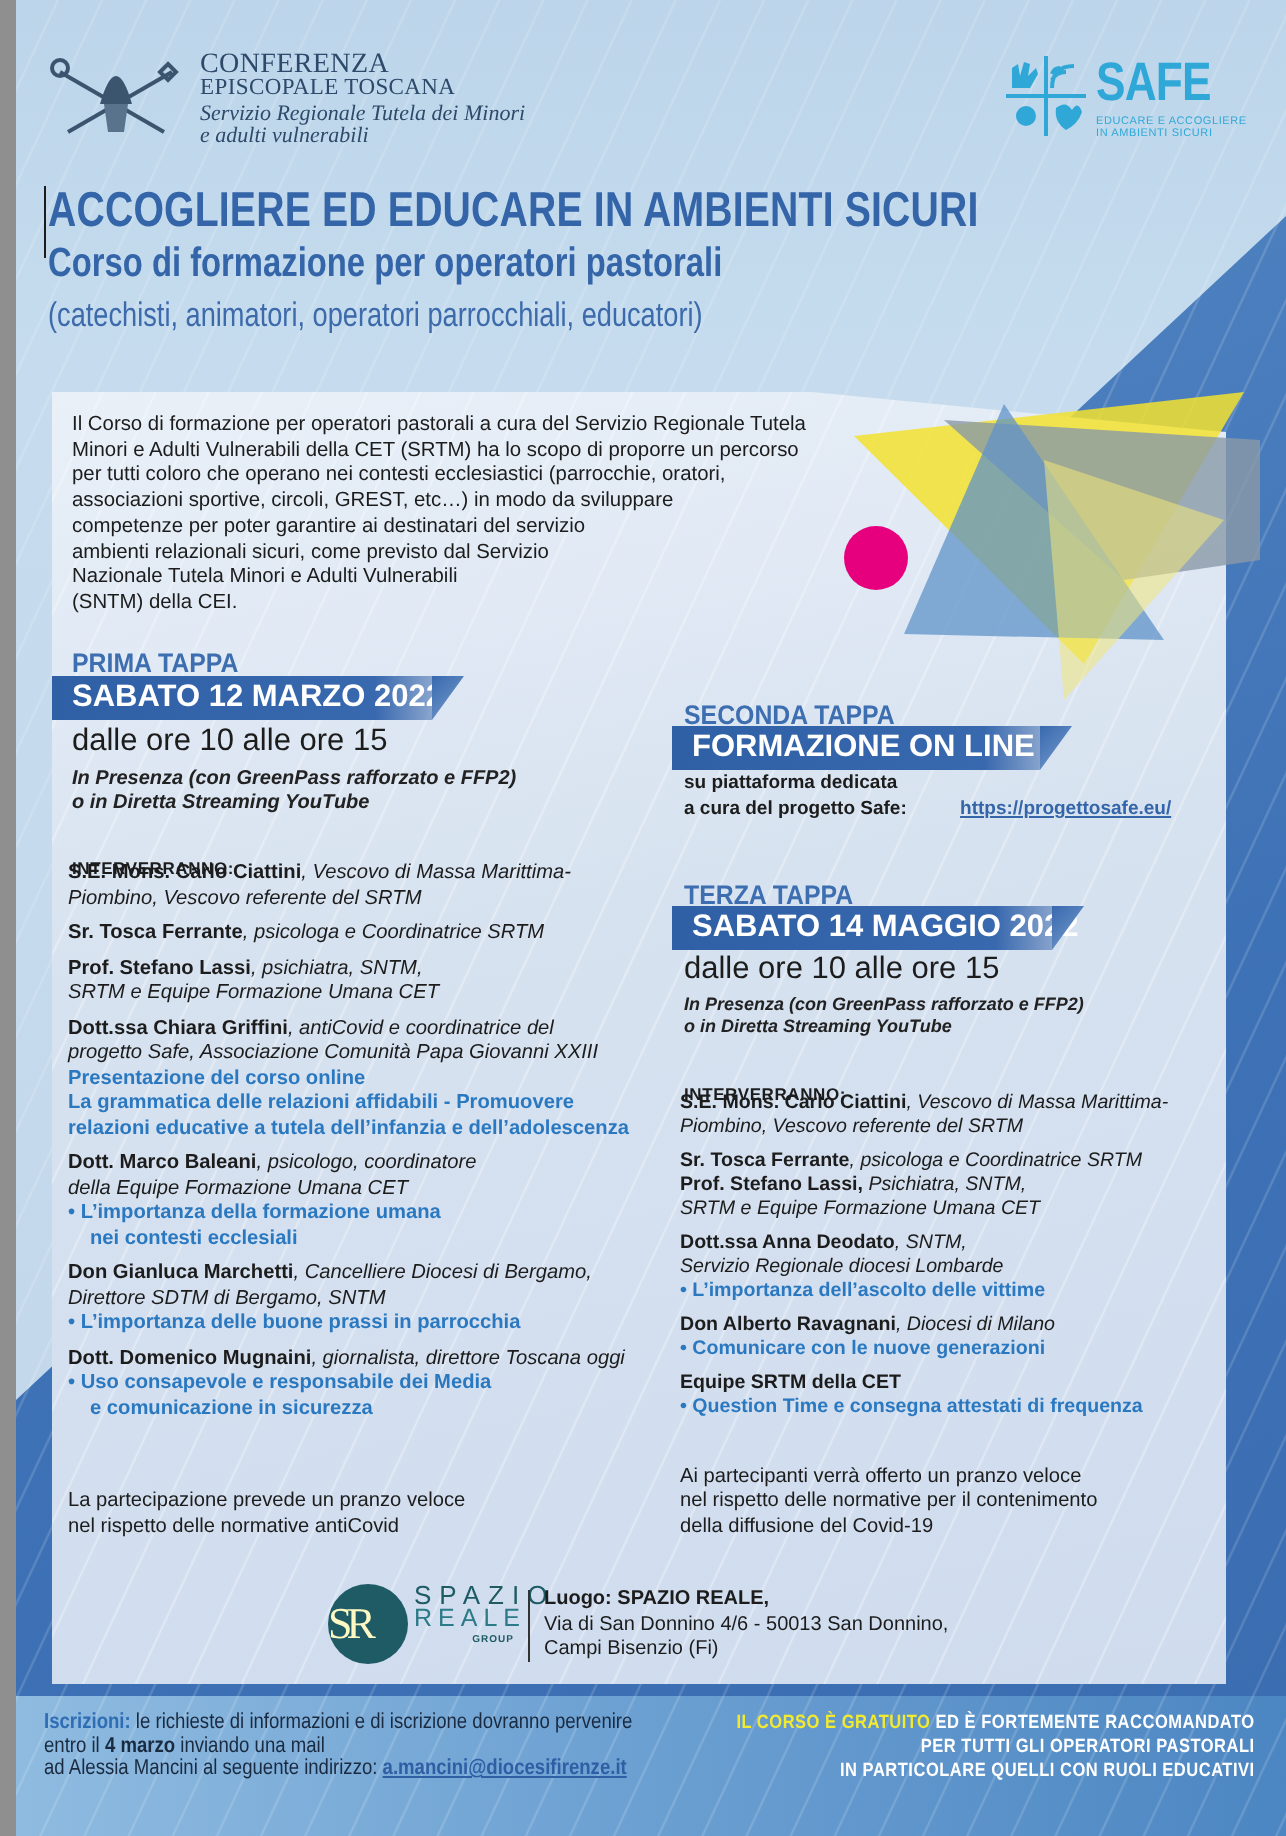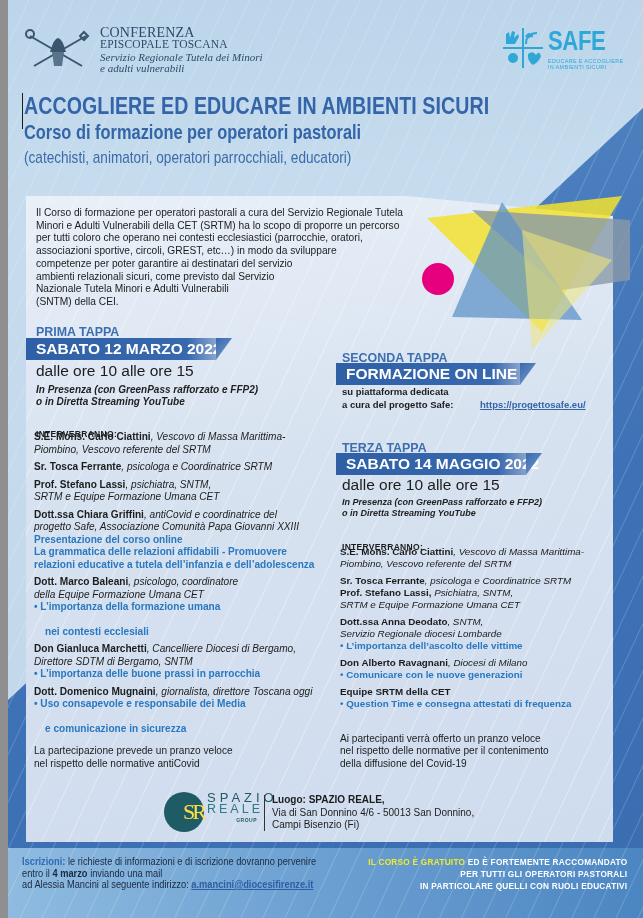--- a/index.html
+++ b/index.html
@@ -66,28 +66,28 @@
   .time { position: absolute; font-size: 15.5px; color: #1c1c1c; white-space: nowrap; }
   .mode { position: absolute; font-size: 10px; font-style: italic; font-weight: bold; line-height: 12px; color: #222; white-space: nowrap; }
   .interv { position: absolute; font-size: 8.5px; font-weight: bold; color: #1c1c1c; letter-spacing: 0.3px; margin-top: 10px; }
 
   .speakers { position: absolute; font-size: 10.1px; line-height: 12.5px; color: #1c1c1c; }
   .sp { margin-bottom: 5px; }
   .sp .nm { font-weight: bold; }
   .sp .rl { font-style: italic; }
   .sp .tp { color: #2a78c0; font-weight: bold; display: block; }
   .sp .tp.b::before { content: "•  "; font-weight: bold; }
-  .sp .tp.ind { padding-left: 11px; margin-top: 12px; }
+  .sp .tp.ind { padding-left: 11px; }
   .note { position: absolute; font-size: 10.1px; line-height: 12.5px; color: #1c1c1c; }
 
   .online-text { position: absolute; left: 342px; top: 385px; font-size: 9.5px; font-weight: bold; line-height: 13px; color: #1c1c1c; }
   .online-text a { color: #3465a8; text-decoration: underline; margin-left: 24px; }
 
   
-  .sr-logo { position: absolute; left: 164px; top: 792px; width: 40px; height: 40px; border-radius: 50%; background: #1f5b65; color: #fde047; font-family: "Liberation Serif", serif; font-size: 22px; line-height: 40px; text-align: right; letter-spacing: -3px; }
+  .sr-logo { position: absolute; left: 164px; top: 792px; width: 40px; height: 40px; border-radius: 50%; background: #1f5b65; color: #fef9c3; font-family: "Liberation Serif", serif; font-size: 22px; line-height: 40px; text-align: left; letter-spacing: -3px; }
   .sr-word { position: absolute; left: 207px; top: 793px; color: #1f5b65; text-align: right; width: 50px; }
   .sr-word .a { font-size: 13px; letter-spacing: 4px; line-height: 10px; }
   .sr-word .b { font-size: 12.5px; letter-spacing: 3px; line-height: 13px; color: #2c7a86; }
   .sr-word .c { font-size: 5px; letter-spacing: 0.5px; font-weight: bold; line-height: 8px; }
   .sr-divider { position: absolute; left: 264px; top: 795px; width: 1px; height: 36px; background: #333; }
   .venue { position: absolute; left: 272px; top: 794px; font-size: 10px; line-height: 12.5px; color: #1c1c1c; white-space: nowrap; }
   .venue .vt { font-weight: bold; }
 
   
   .foot-left { position: absolute; left: 22px; top: 856px; font-size: 10.8px; line-height: 11.5px; color: #1a2a40; white-space: nowrap; transform: scaleX(0.86); transform-origin: left top; }

